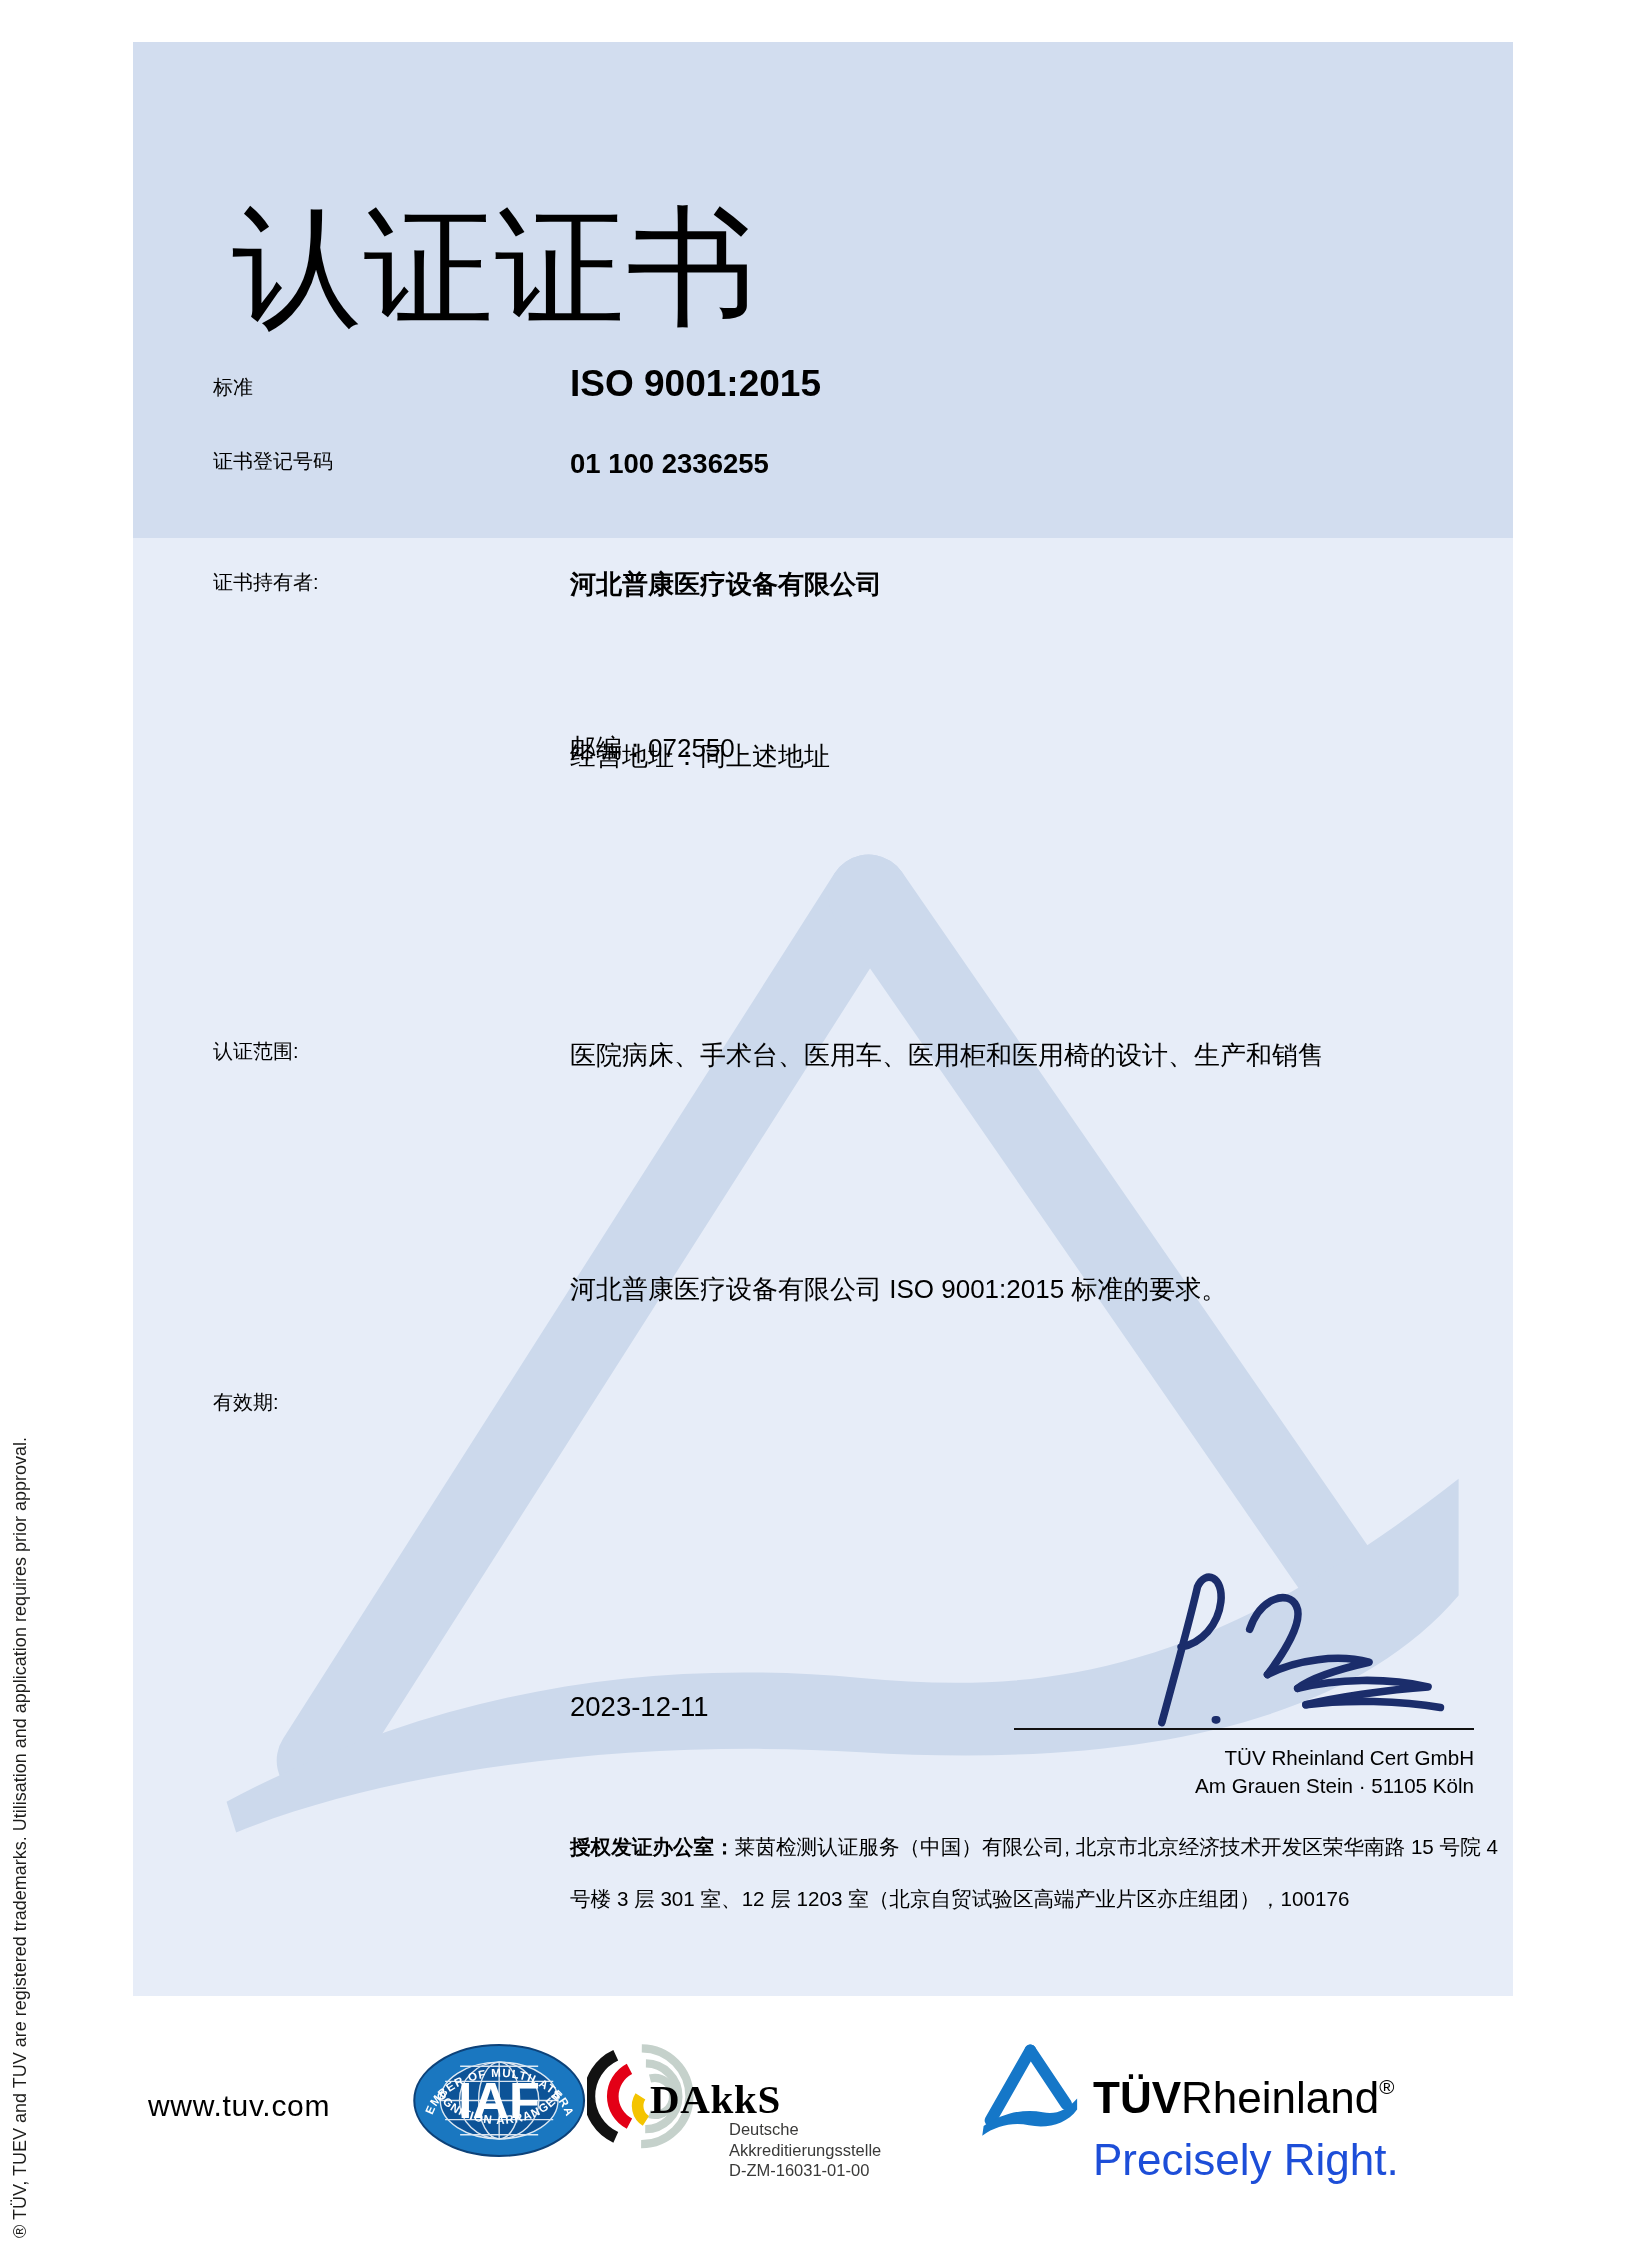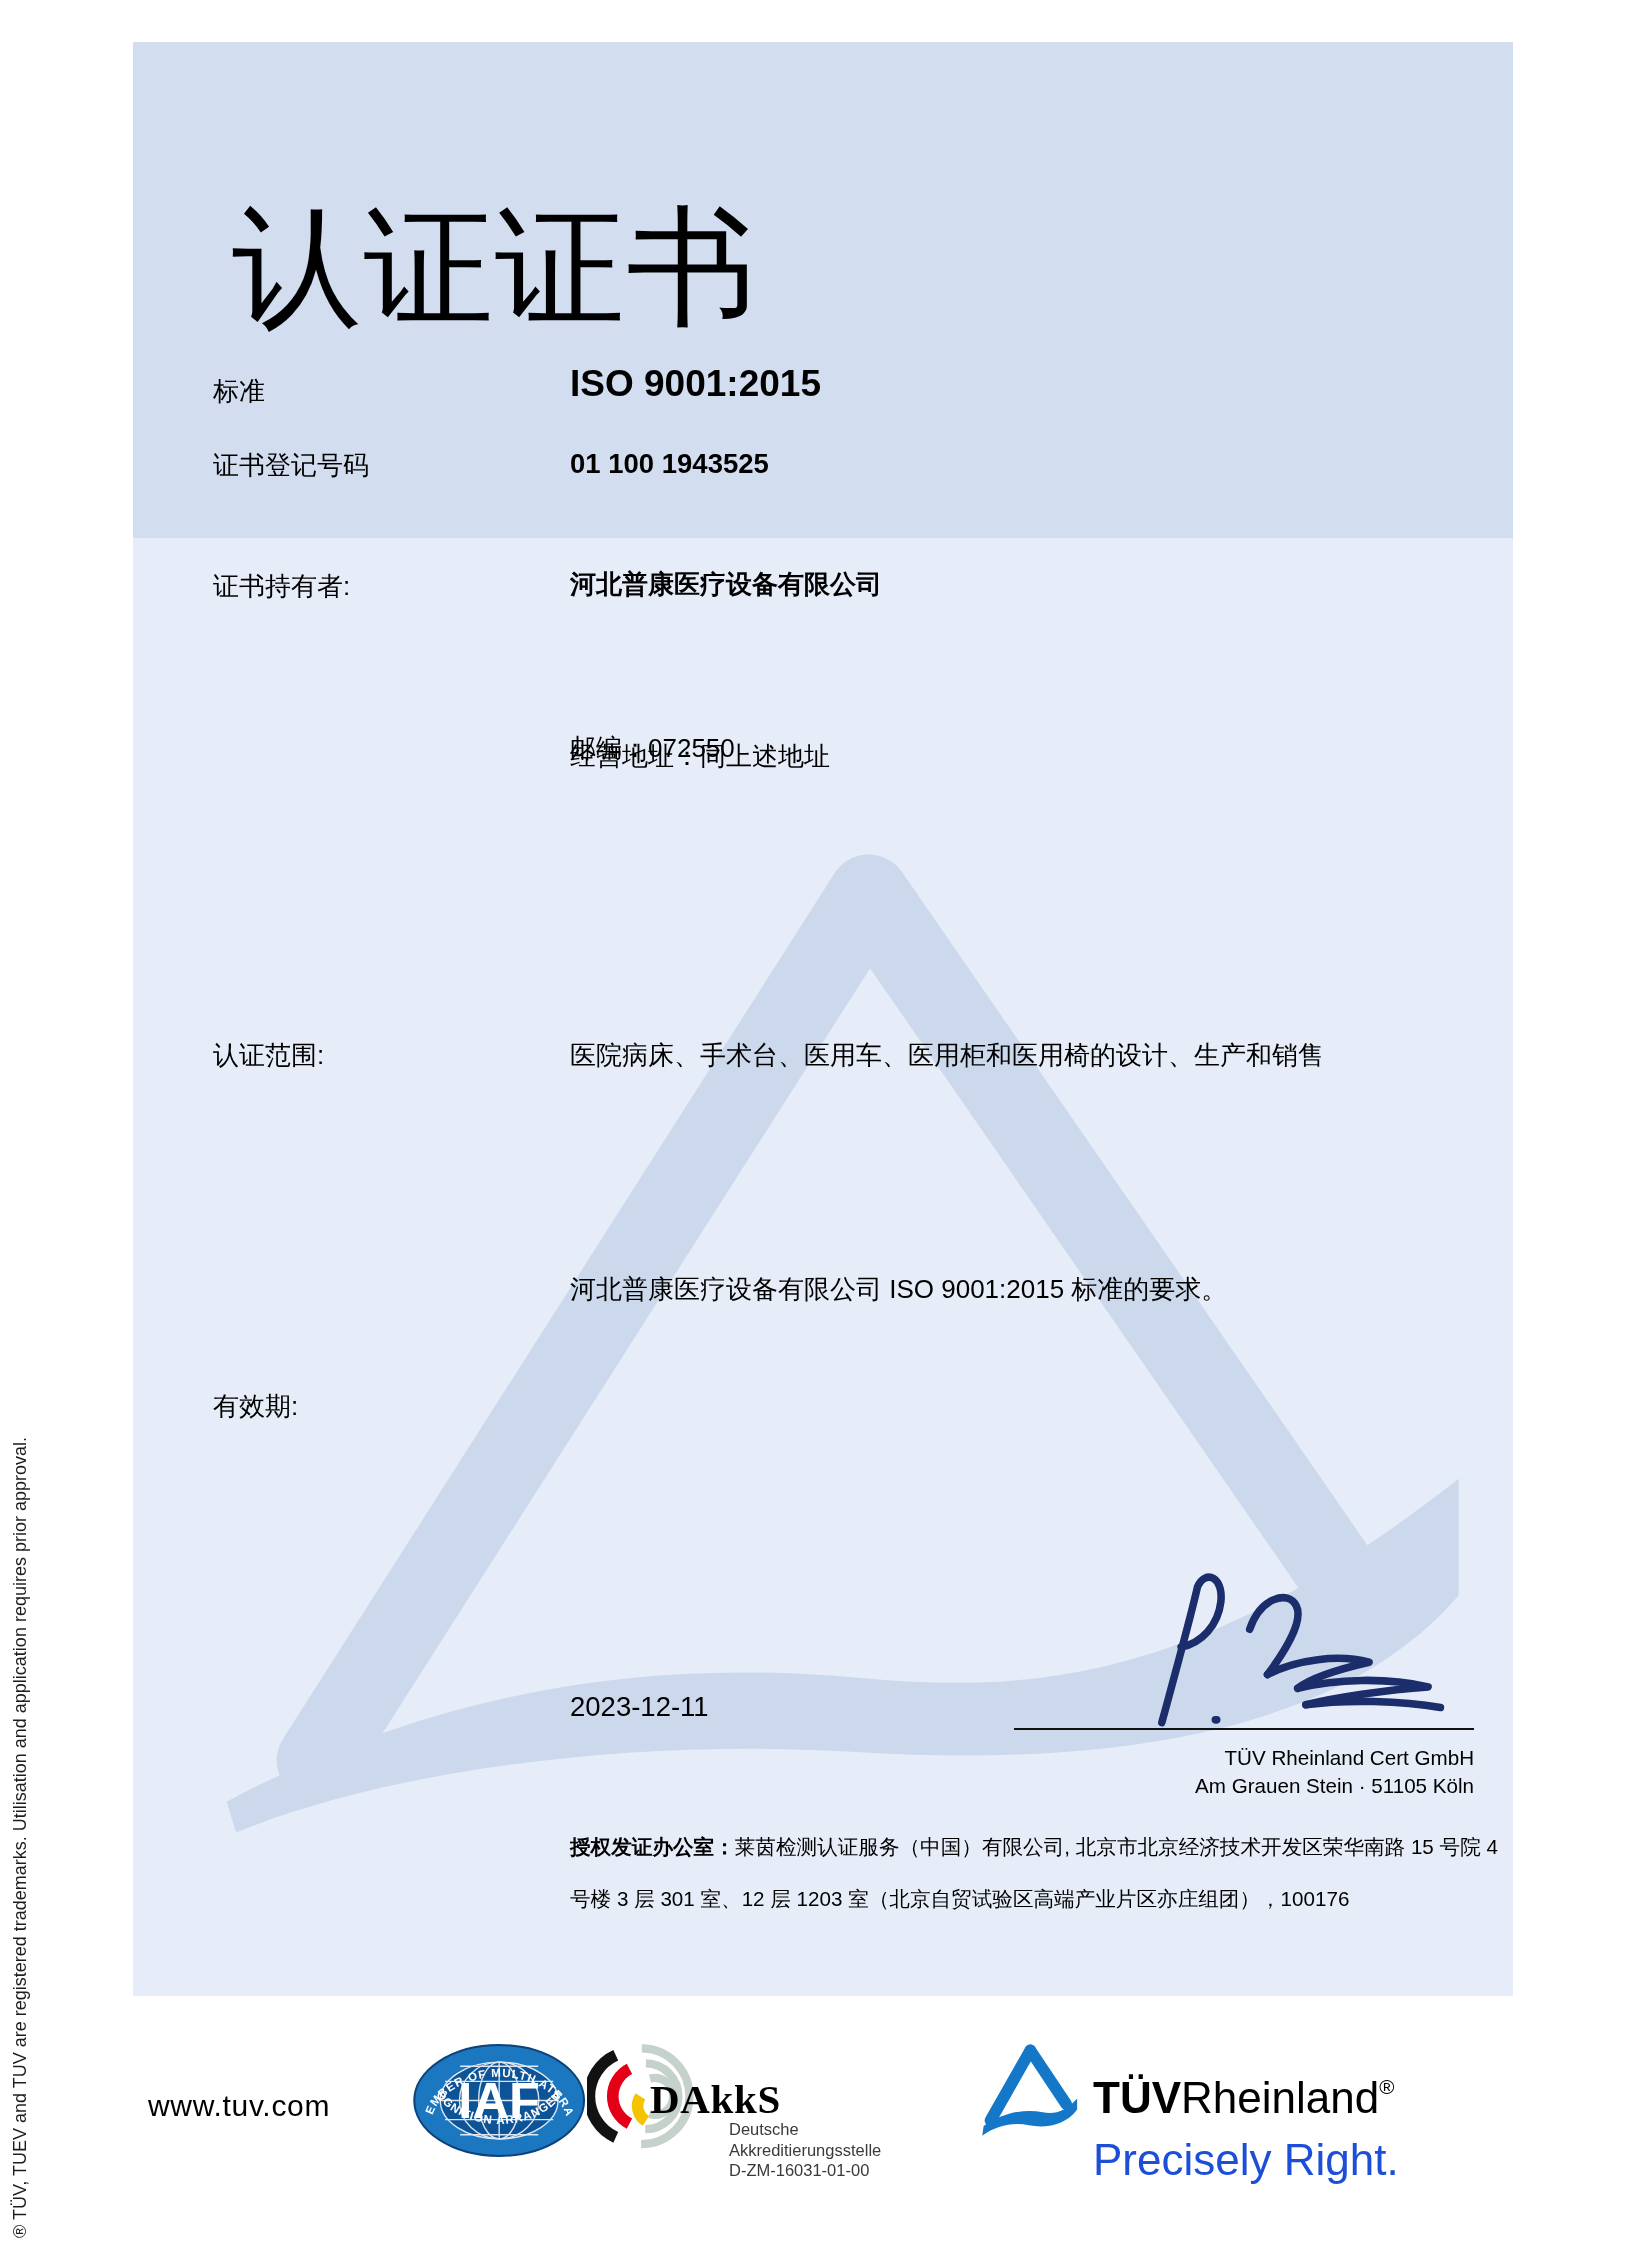--- a/index.html
+++ b/index.html
@@ -8,21 +8,21 @@
     font-family:"Liberation Sans","DejaVu Sans",sans-serif;color:#000;
   }
   .abs{position:absolute;}
   
   .header-block{left:133px;top:42px;width:1380px;height:564px;background:#d2ddef;}
   .body-block{left:133px;top:538px;width:1380px;height:1458px;background:#e7edf8;overflow:hidden;}
   .watermark-svg{position:absolute;left:0;top:0;}
   
   .cert-title{left:99px;top:157px;font-size:130px;line-height:1.05;font-weight:500;letter-spacing:1.4px;white-space:nowrap;}
   
-  .lbl{left:213px;font-size:26px;white-space:nowrap;}
+  .lbl{left:213px;font-size:20px;white-space:nowrap;}
   .val{left:570px;font-size:26px;white-space:nowrap;}
   .standard-value{font-size:37px;font-weight:bold;}
   .reg-value{font-size:27.5px;font-weight:bold;}
   .holder-name{font-weight:bold;}
   .validity-lines div{height:40px;}
   .statement{left:570px;top:1272px;font-size:26px;white-space:nowrap;}
   .issue-date{left:570px;top:1691px;font-size:27.5px;}
   .sig-line{left:1014px;top:1728px;width:460px;height:2.1px;background:#111;}
   .issuer{right:177px;top:1744px;text-align:right;font-size:20.6px;line-height:27.5px;}
   .auth-office{left:570px;top:1821px;width:937px;font-size:20.6px;line-height:52px;}
@@ -44,21 +44,21 @@
 <div class="page">
 
   <div class="abs side-note">® TÜV, TUEV and TUV are registered trademarks. Utilisation and application requires prior approval.</div>
 
   <div class="abs header-block">
     <div class="abs cert-title">认证证书</div>
   </div>
   <div class="abs lbl" style="top:374px;">标准</div>
   <div class="abs val standard-value" style="top:363px;">ISO 9001:2015</div>
   <div class="abs lbl" style="top:448px;">证书登记号码</div>
-  <div class="abs val reg-value" style="top:448px;">01 100 1943525</div>
+  <div class="abs val reg-value" style="top:448px;">01 100 2336255</div>
 
   <div class="abs body-block">
     <svg class="watermark-svg" width="1380" height="1458" viewBox="0 0 2009 2123" aria-hidden="true">
       <g fill="none" stroke="#ccd9ec" stroke-width="118" stroke-linecap="round" stroke-linejoin="round">
         <path d="M1071 520 L268 1780"></path>
         <path d="M1071 520 L1790 1560"></path>
       </g>
       <path fill="#ccd9ec" d="M136 1840
         C 420 1690, 720 1628, 1060 1660
         C 1320 1684, 1560 1660, 1930 1370

